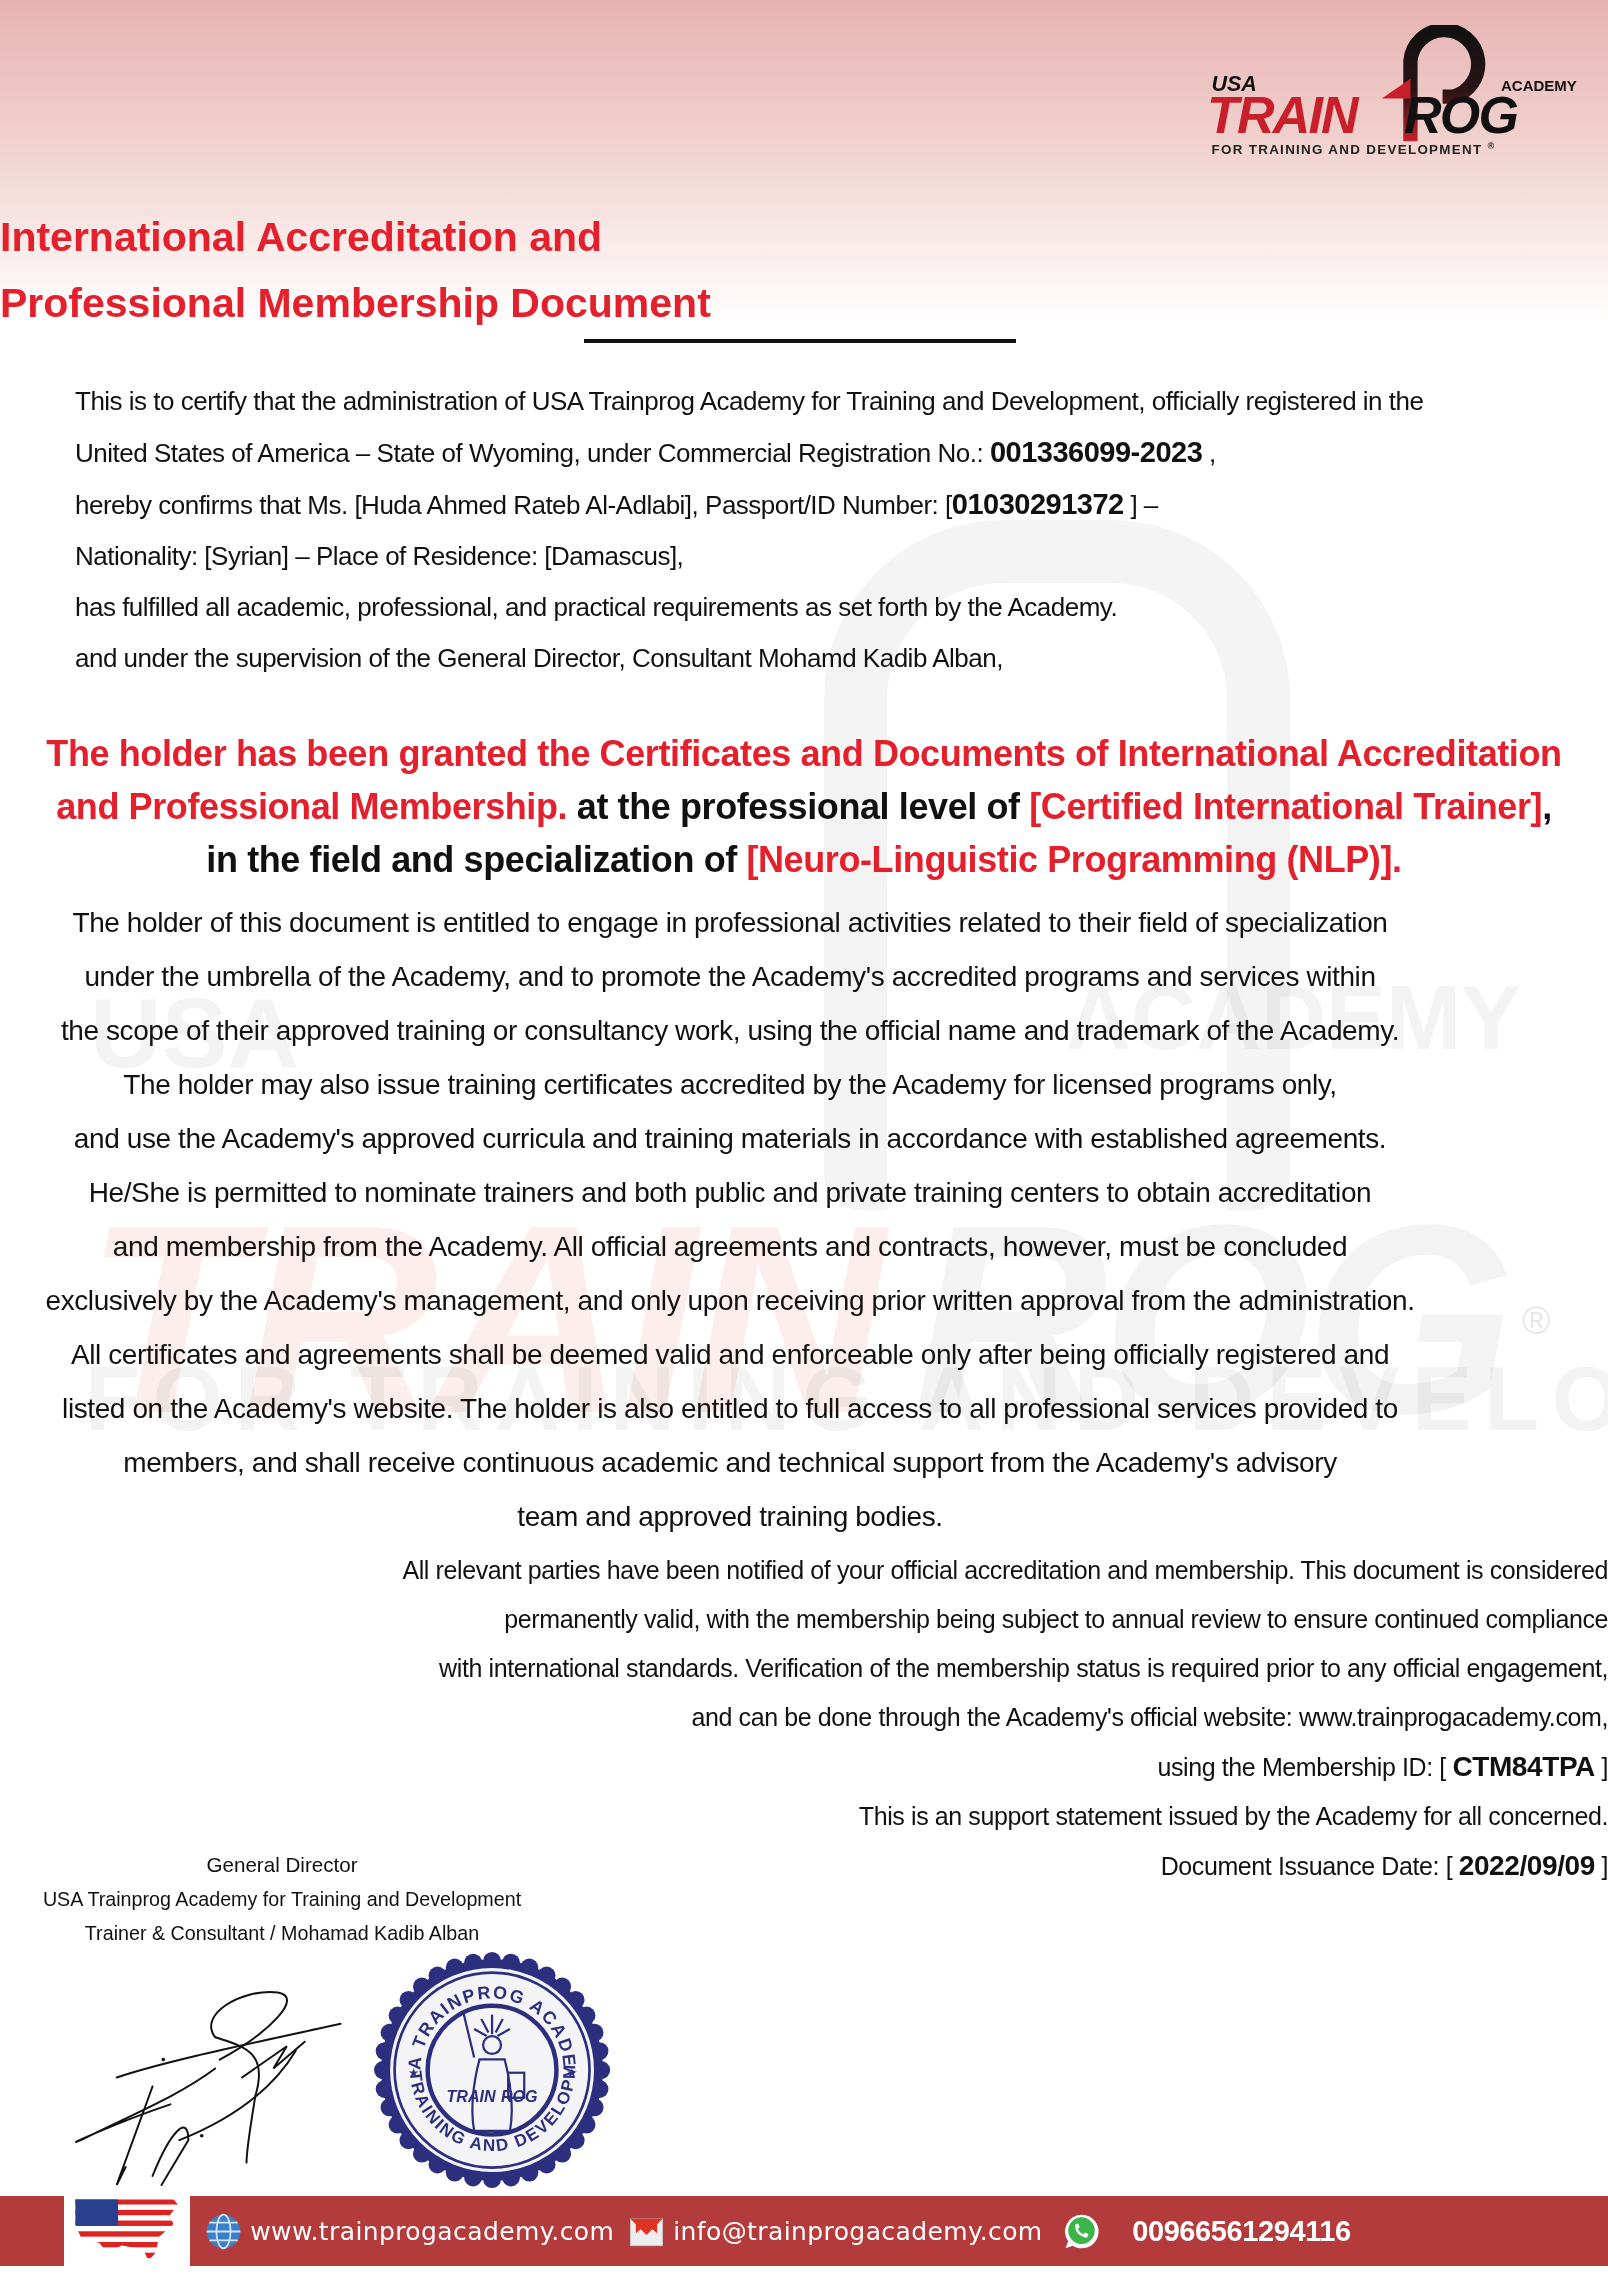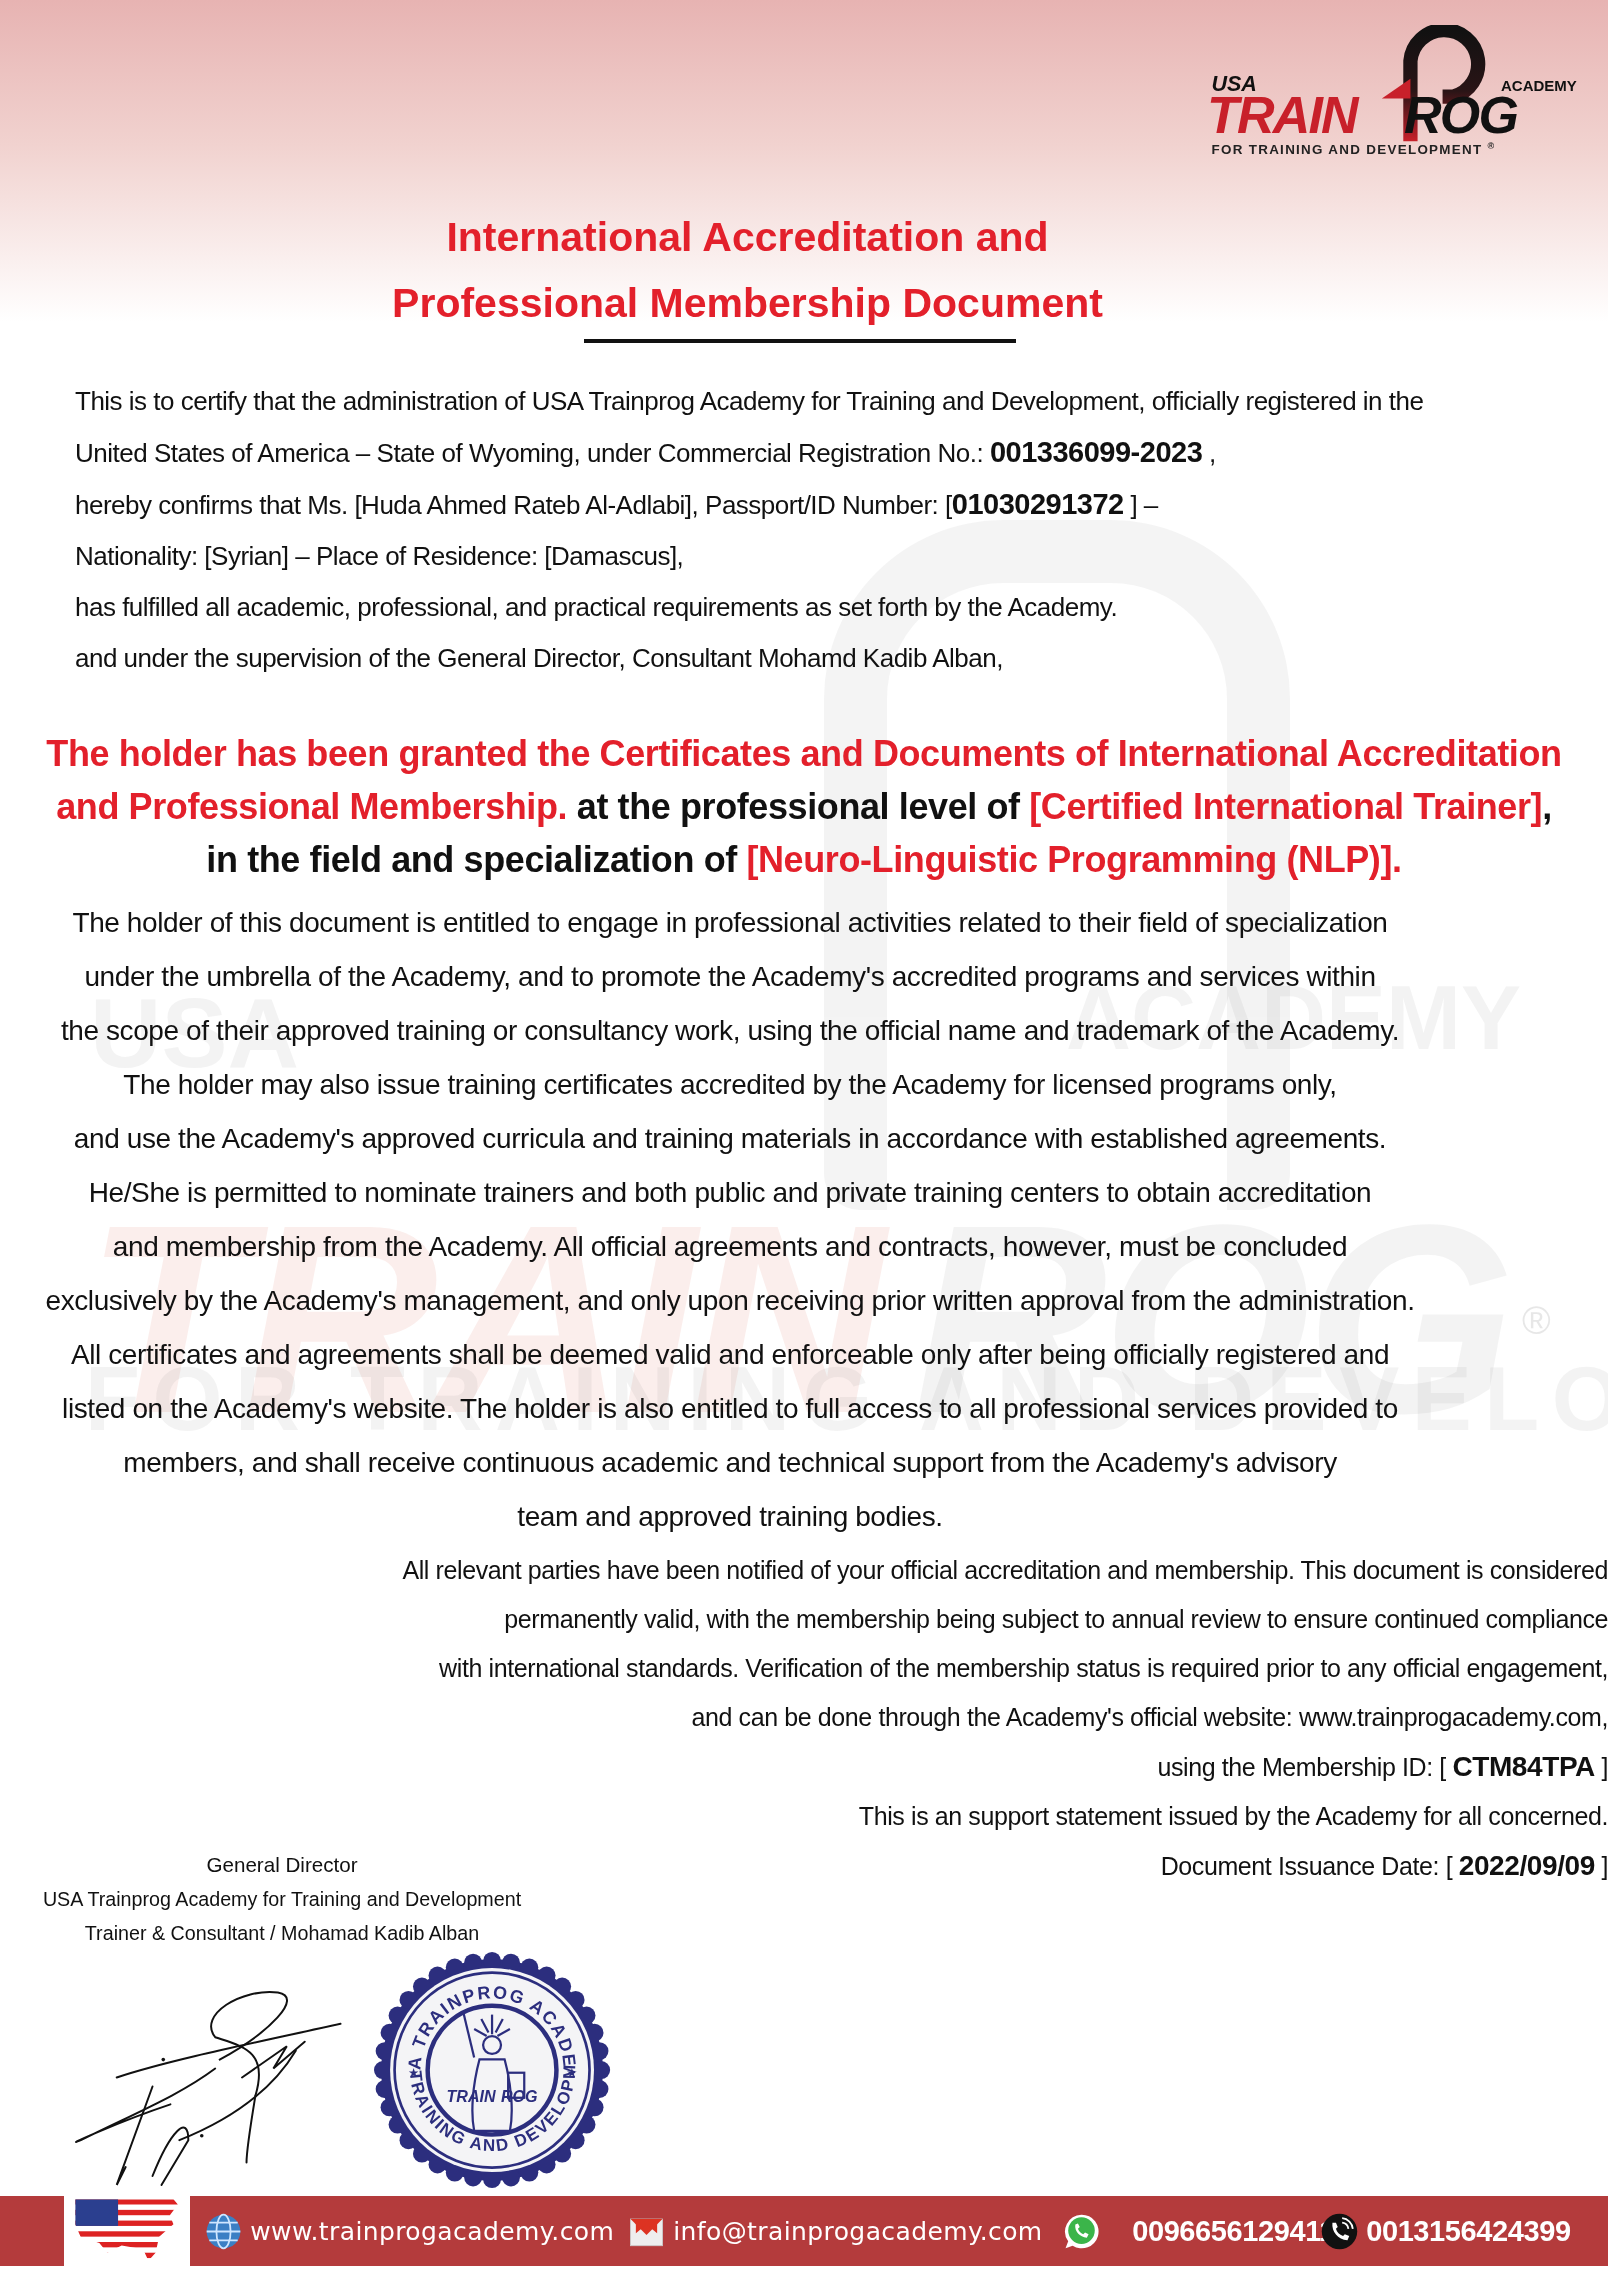--- a/index.html
+++ b/index.html
@@ -23,21 +23,21 @@
 
   
   .logo { position:absolute; left:1207px; top:25px; width:340px; height:134px; }
   .logo-usa { position:absolute; left:4.5px; top:47px; font-weight:bold; font-style:italic; font-size:21.5px; color:#111; }
   .logo-academy { position:absolute; left:294px; top:52px; font-weight:bold; font-size:15px; color:#111; }
   .logo-train { position:absolute; left:0px; top:64px; font-weight:bold; font-style:italic; font-size:52px; color:#c8202a; letter-spacing:-1.8px; line-height:52px; }
   .logo-rog { position:absolute; left:197px; top:64px; font-weight:bold; font-style:italic; font-size:52px; color:#111; letter-spacing:-1.8px; line-height:52px; }
   .logo-sub { position:absolute; left:4.5px; top:116px; font-weight:bold; font-size:13.4px; letter-spacing:1.3px; color:#222; white-space:nowrap; }
   .logo-mark { position:absolute; left:157px; top:0px; }
 
-  .title { position:absolute; left:0; width:1495px; top:204px; text-align:center; color:#e3202b;
+  .title { position:absolute; left:0; width:1495px; top:204px; text-align:left; color:#e3202b;
            font-weight:bold; font-size:41px; line-height:66px; }
   .title-rule { position:absolute; left:584px; top:339px; width:432px; height:3.6px; background:#111; }
 
   .intro { position:absolute; left:75px; top:376px; font-size:26px; line-height:51px; color:#111; }
   .intro .ln { display:block; white-space:nowrap; letter-spacing:-0.5px; }
   .bold { font-weight:bold; font-size:29px; }
 
   .grant { position:absolute; left:0; width:1608px; top:727px; text-align:center; font-weight:bold;
            font-size:36px; line-height:53px; letter-spacing:-0.4px; }
   .grant .ln { display:block; white-space:nowrap; }
@@ -271,22 +271,14 @@
     <span class="txt">info@trainprogacademy.com</span>
   </div>
   <div class="f-item ph" style="left:1062px;gap:24px;">
     <svg class="f-icon" viewBox="0 0 44 44">
       <path d="M22 3 A19 19 0 1 1 12 38 L4 41 L7 33 A19 19 0 0 1 22 3 Z" fill="#fff"></path>
       <circle cx="22" cy="21" r="15" fill="#3bb54a"></circle>
       <path d="M15 14 C14 22 20 28 28 29 L30 25 L26 23 L24 25 C21 24 19 22 18 19 L20 17 L18 13 Z" fill="#fff"></path>
     </svg>
     <span class="txt">00966561294116</span>
   </div>
-  <div class="f-item ph" style="left:1320px;">
-    <svg class="f-icon" viewBox="0 0 44 44">
-      <circle cx="22" cy="22" r="20" fill="#111"></circle>
-      <path d="M14 12 C13 22 20 31 31 32 L33 27 L28 25 L26 27 C22 26 19 23 18 19 L20 17 L18 12 Z" fill="#fff"></path>
-      <path d="M25 12 A8 8 0 0 1 32 19 M25 7 A13 13 0 0 1 37 19" fill="none" stroke="#fff" stroke-width="2"></path>
-    </svg>
-    <span class="txt">0013156424399</span>
-  </div>
 </div>
 
 
 </body></html>

